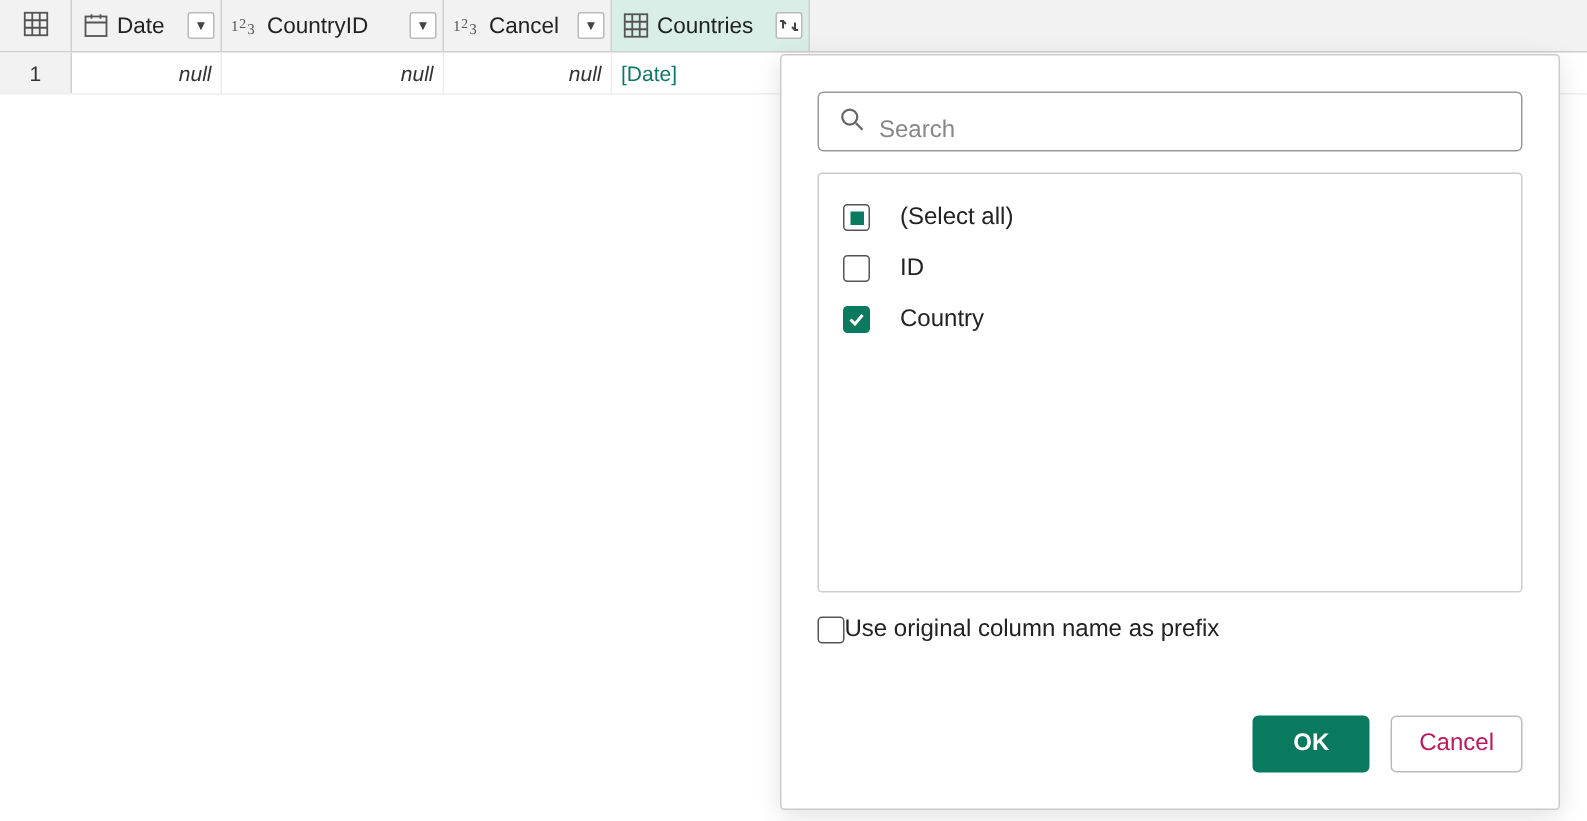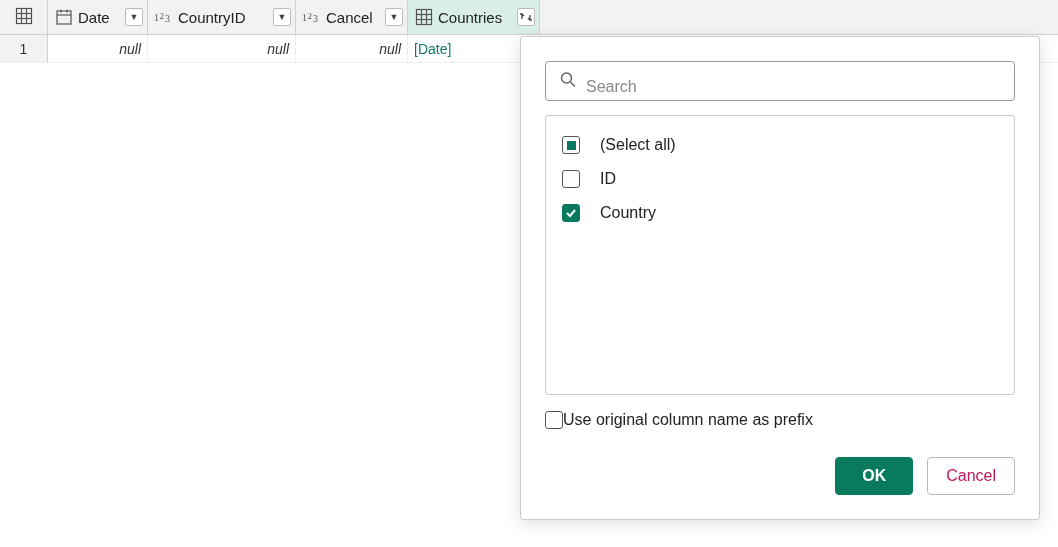--- a/index.html
+++ b/index.html
@@ -196,20 +196,21 @@
     gap: 14px;
   }
   .btn {
     min-width: 78px;
     height: 38px;
     border-radius: 4px;
     font-size: 16px;
     cursor: pointer;
     display: flex; align-items: center; justify-content: center;
     padding: 0 18px;
+    margin-top: 20px;
   }
   .btn.primary {
     background: #0a7a5f;
     border: 1px solid #0a7a5f;
     color: #fff;
     font-weight: 600;
   }
   .btn.secondary {
     background: #fff;
     border: 1px solid #bbb;

